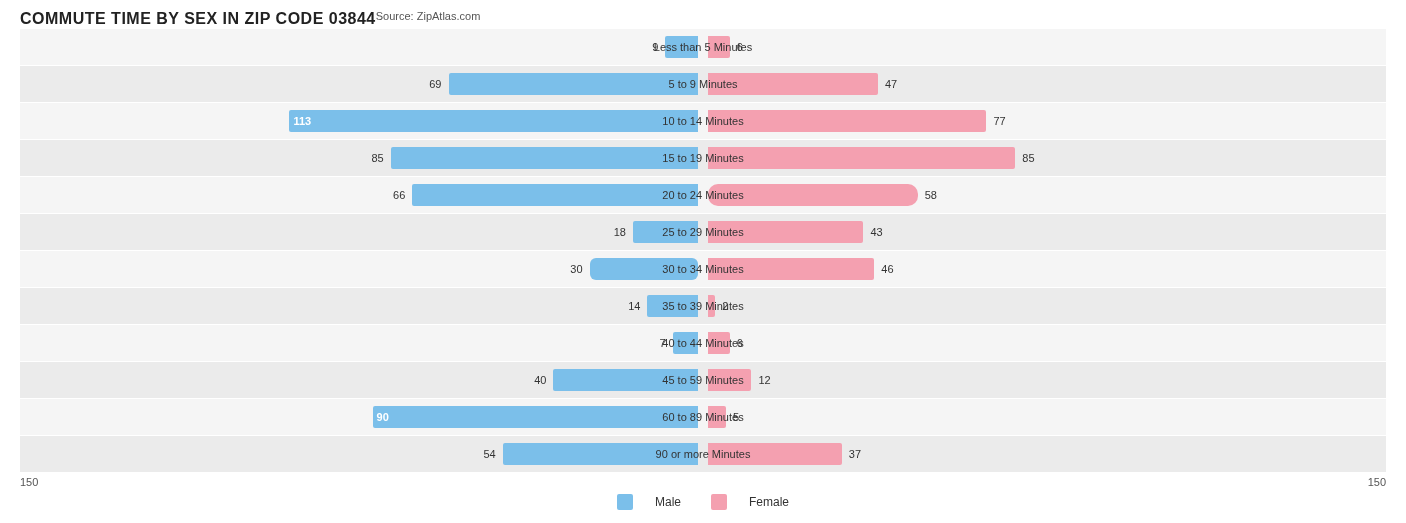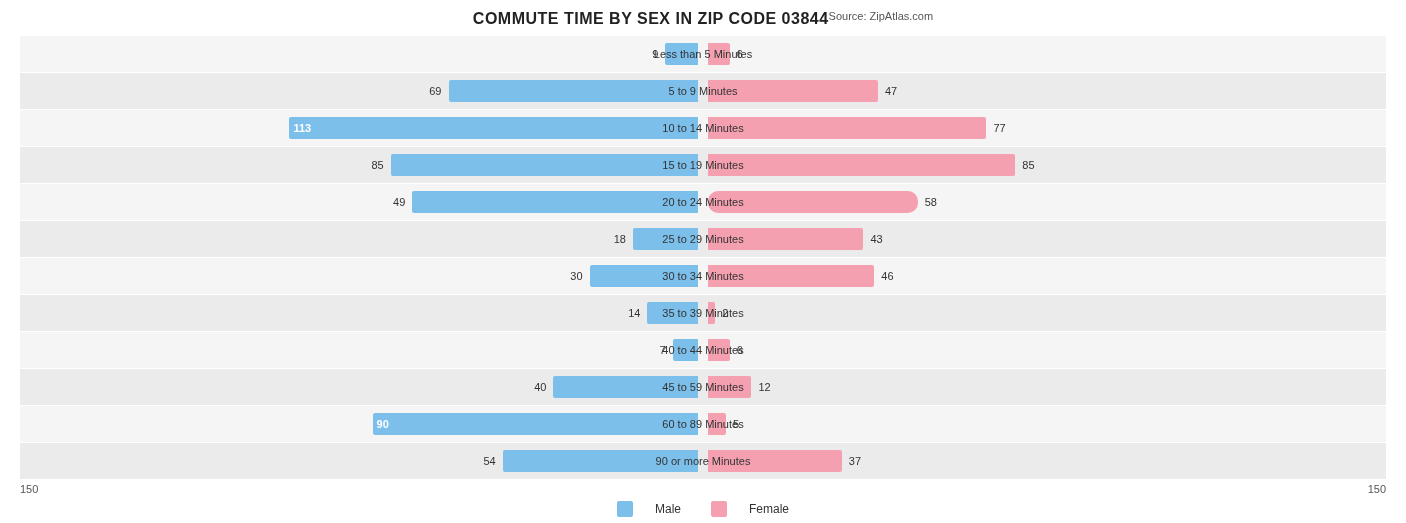--- a/index.html
+++ b/index.html
@@ -11,23 +11,23 @@
       overflow: hidden;
     }
     .chart-container {
       width: 1406px;
       height: 523px;
       padding: 10px 20px 30px 20px;
       position: relative;
     }
     .title-row {
       display: flex;
-      justify-content: center;
+      justify-content: flex-start;
       align-items: flex-start;
-      margin-bottom: 8px;
+      margin-bottom: 1px;
     }
     .chart-title {
       font-size: 16px;
       font-weight: bold;
       color: #222;
       text-transform: uppercase;
       letter-spacing: 0.5px;
     }
     .source-text {
       font-size: 11px;
@@ -207,21 +207,21 @@
       <div class="label-center">15 to 19 Minutes</div>
       <div class="right-section">
         <div class="female-bar" style="width:45.33333333333333%; position:relative;">
           <span class="female-value">85</span>
         </div>
       </div>
     </div>
       <div class="bar-row">
       <div class="left-section">
         <div class="male-bar" style="width:42.133333333333326%; position:relative;">
-          <span class="male-value">49</span>
+          <span class="male-value">66</span>
         </div>
       </div>
       <div class="label-center">20 to 24 Minutes</div>
       <div class="right-section">
         <div class="female-bar" style="width:30.933333333333334%; position:relative;border-radius:10px;">
           <span class="female-value">58</span>
         </div>
       </div>
     </div>
       <div class="bar-row">
@@ -232,21 +232,21 @@
       </div>
       <div class="label-center">25 to 29 Minutes</div>
       <div class="right-section">
         <div class="female-bar" style="width:22.933333333333334%; position:relative;">
           <span class="female-value">43</span>
         </div>
       </div>
     </div>
       <div class="bar-row">
       <div class="left-section">
-        <div class="male-bar" style="width:16%; position:relative;">
+        <div class="male-bar" style="width:16%; position:relative;border-radius:6px;">
           <span class="male-value">30</span>
         </div>
       </div>
       <div class="label-center">30 to 34 Minutes</div>
       <div class="right-section">
         <div class="female-bar" style="width:24.53333333333333%; position:relative;padding-left:41px;">
           <span class="female-value">46</span>
         </div>
       </div>
     </div>

